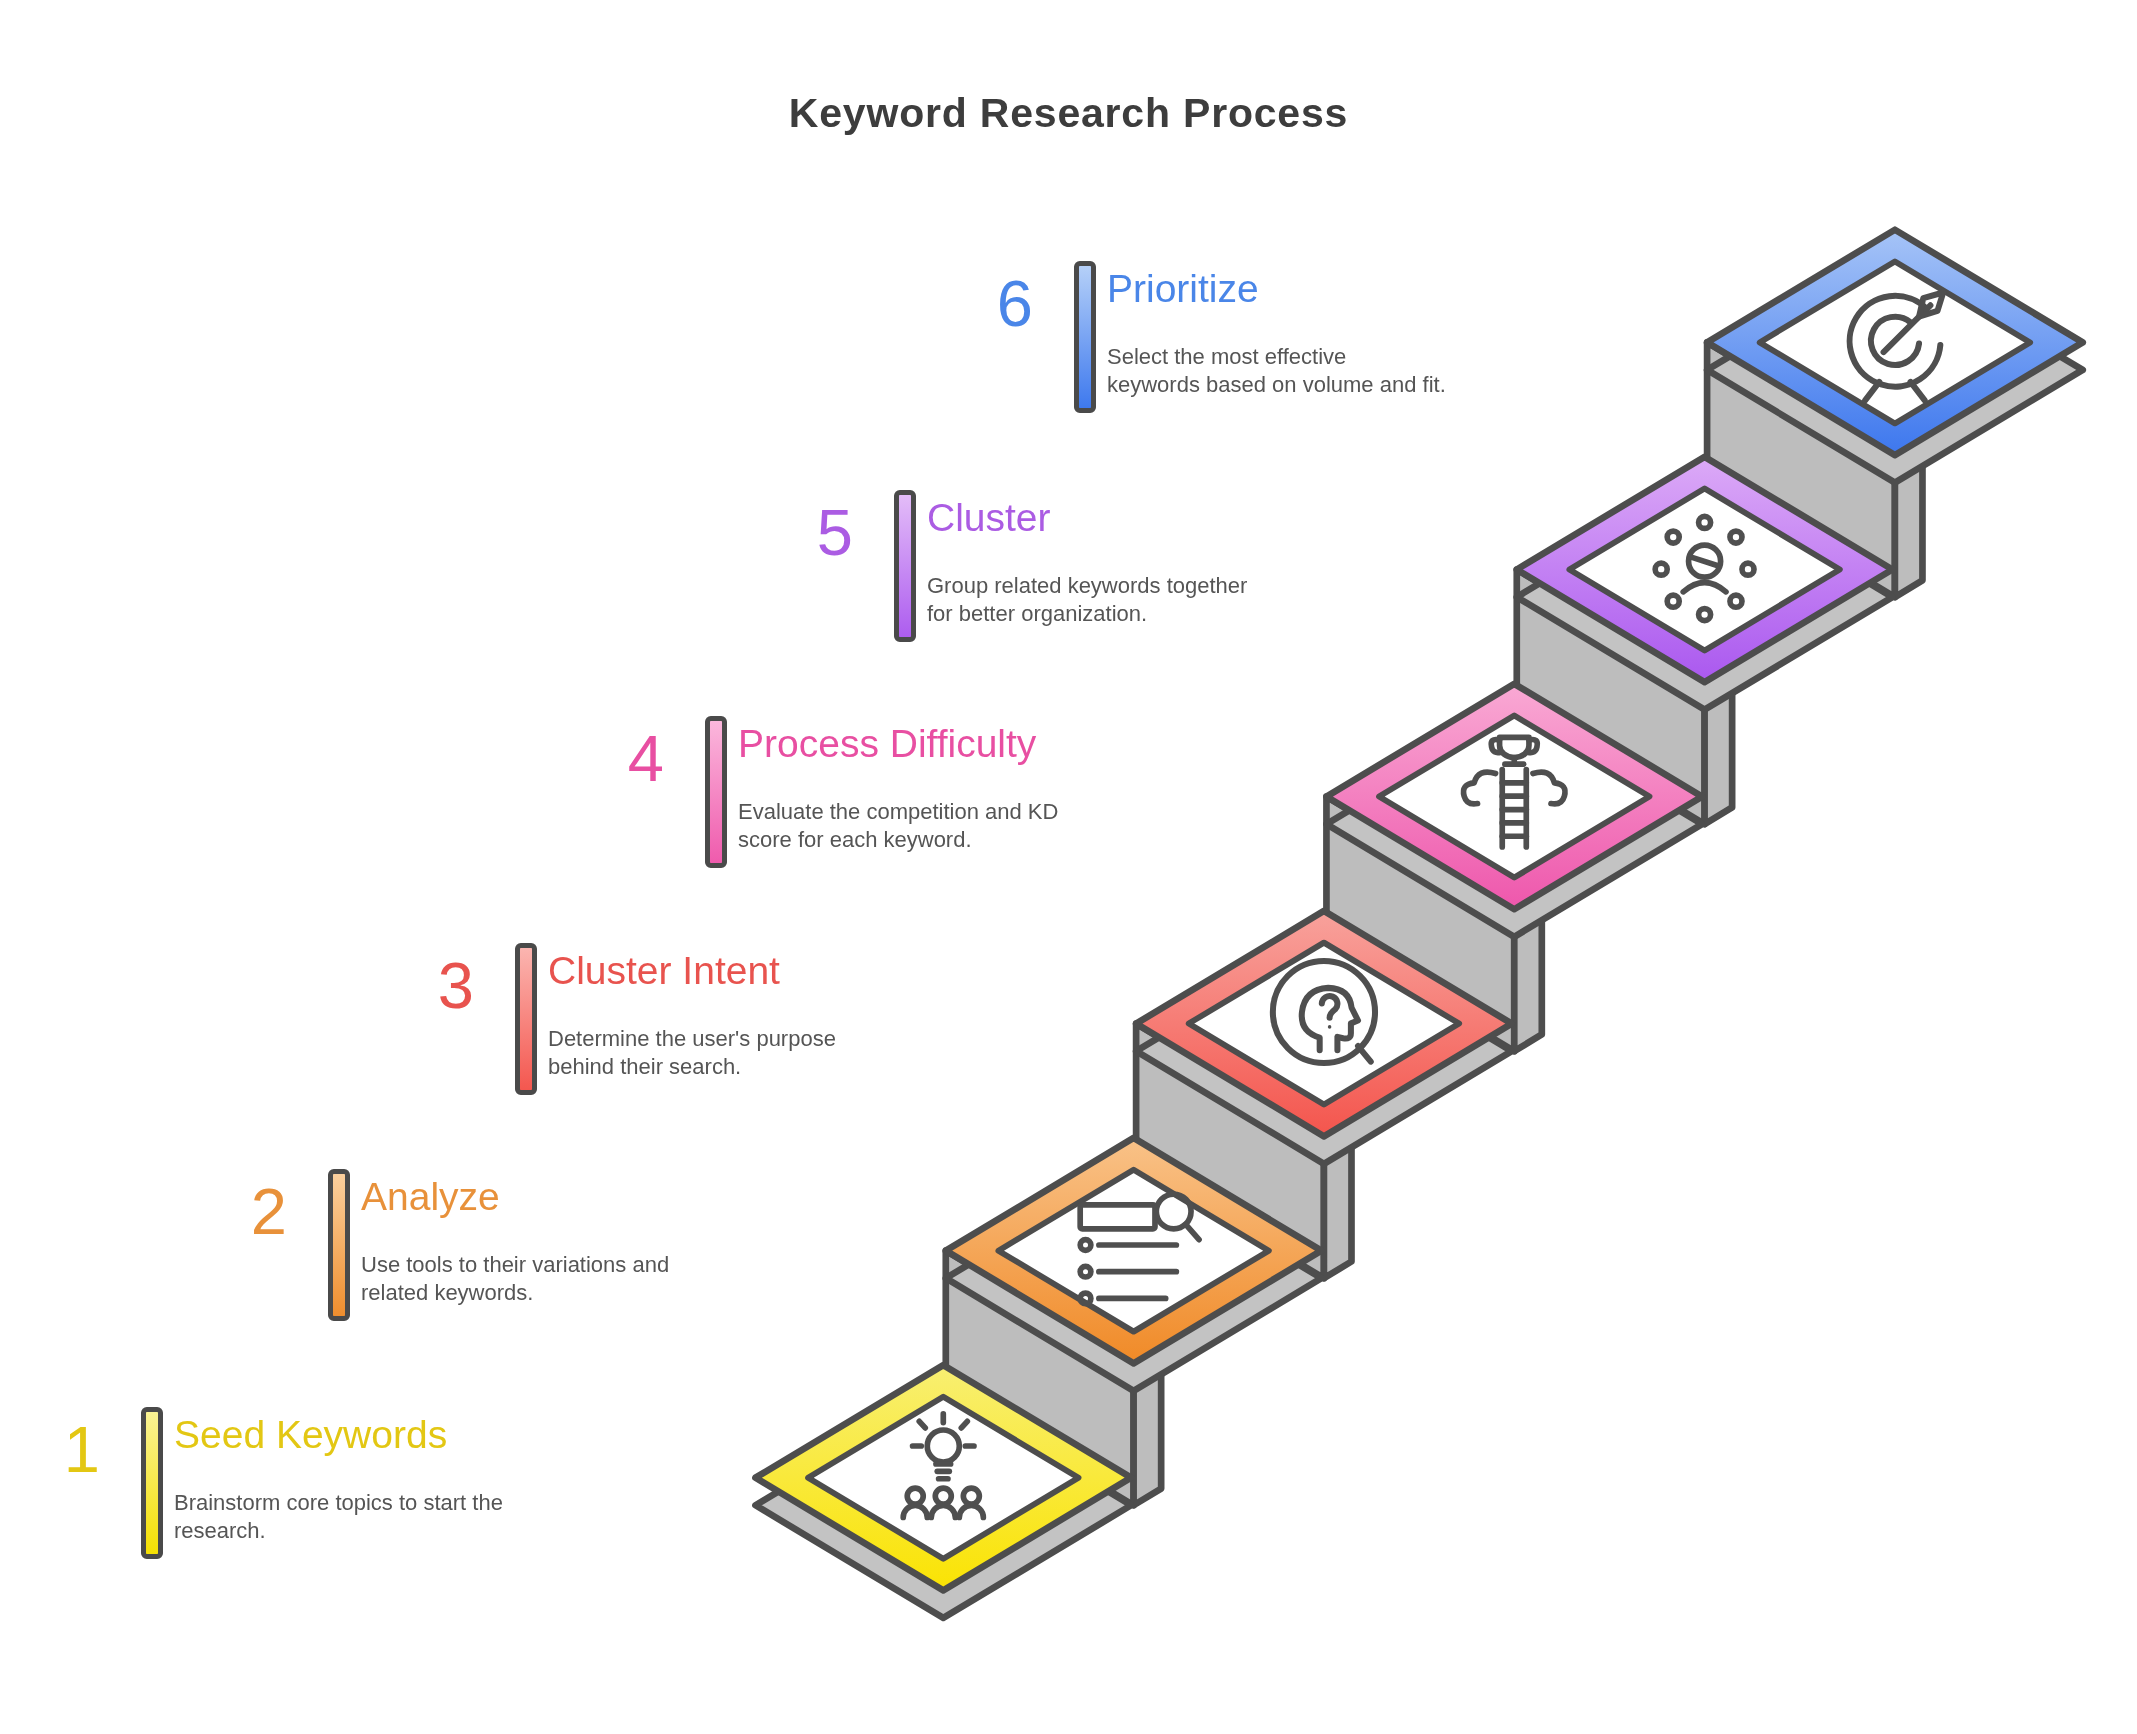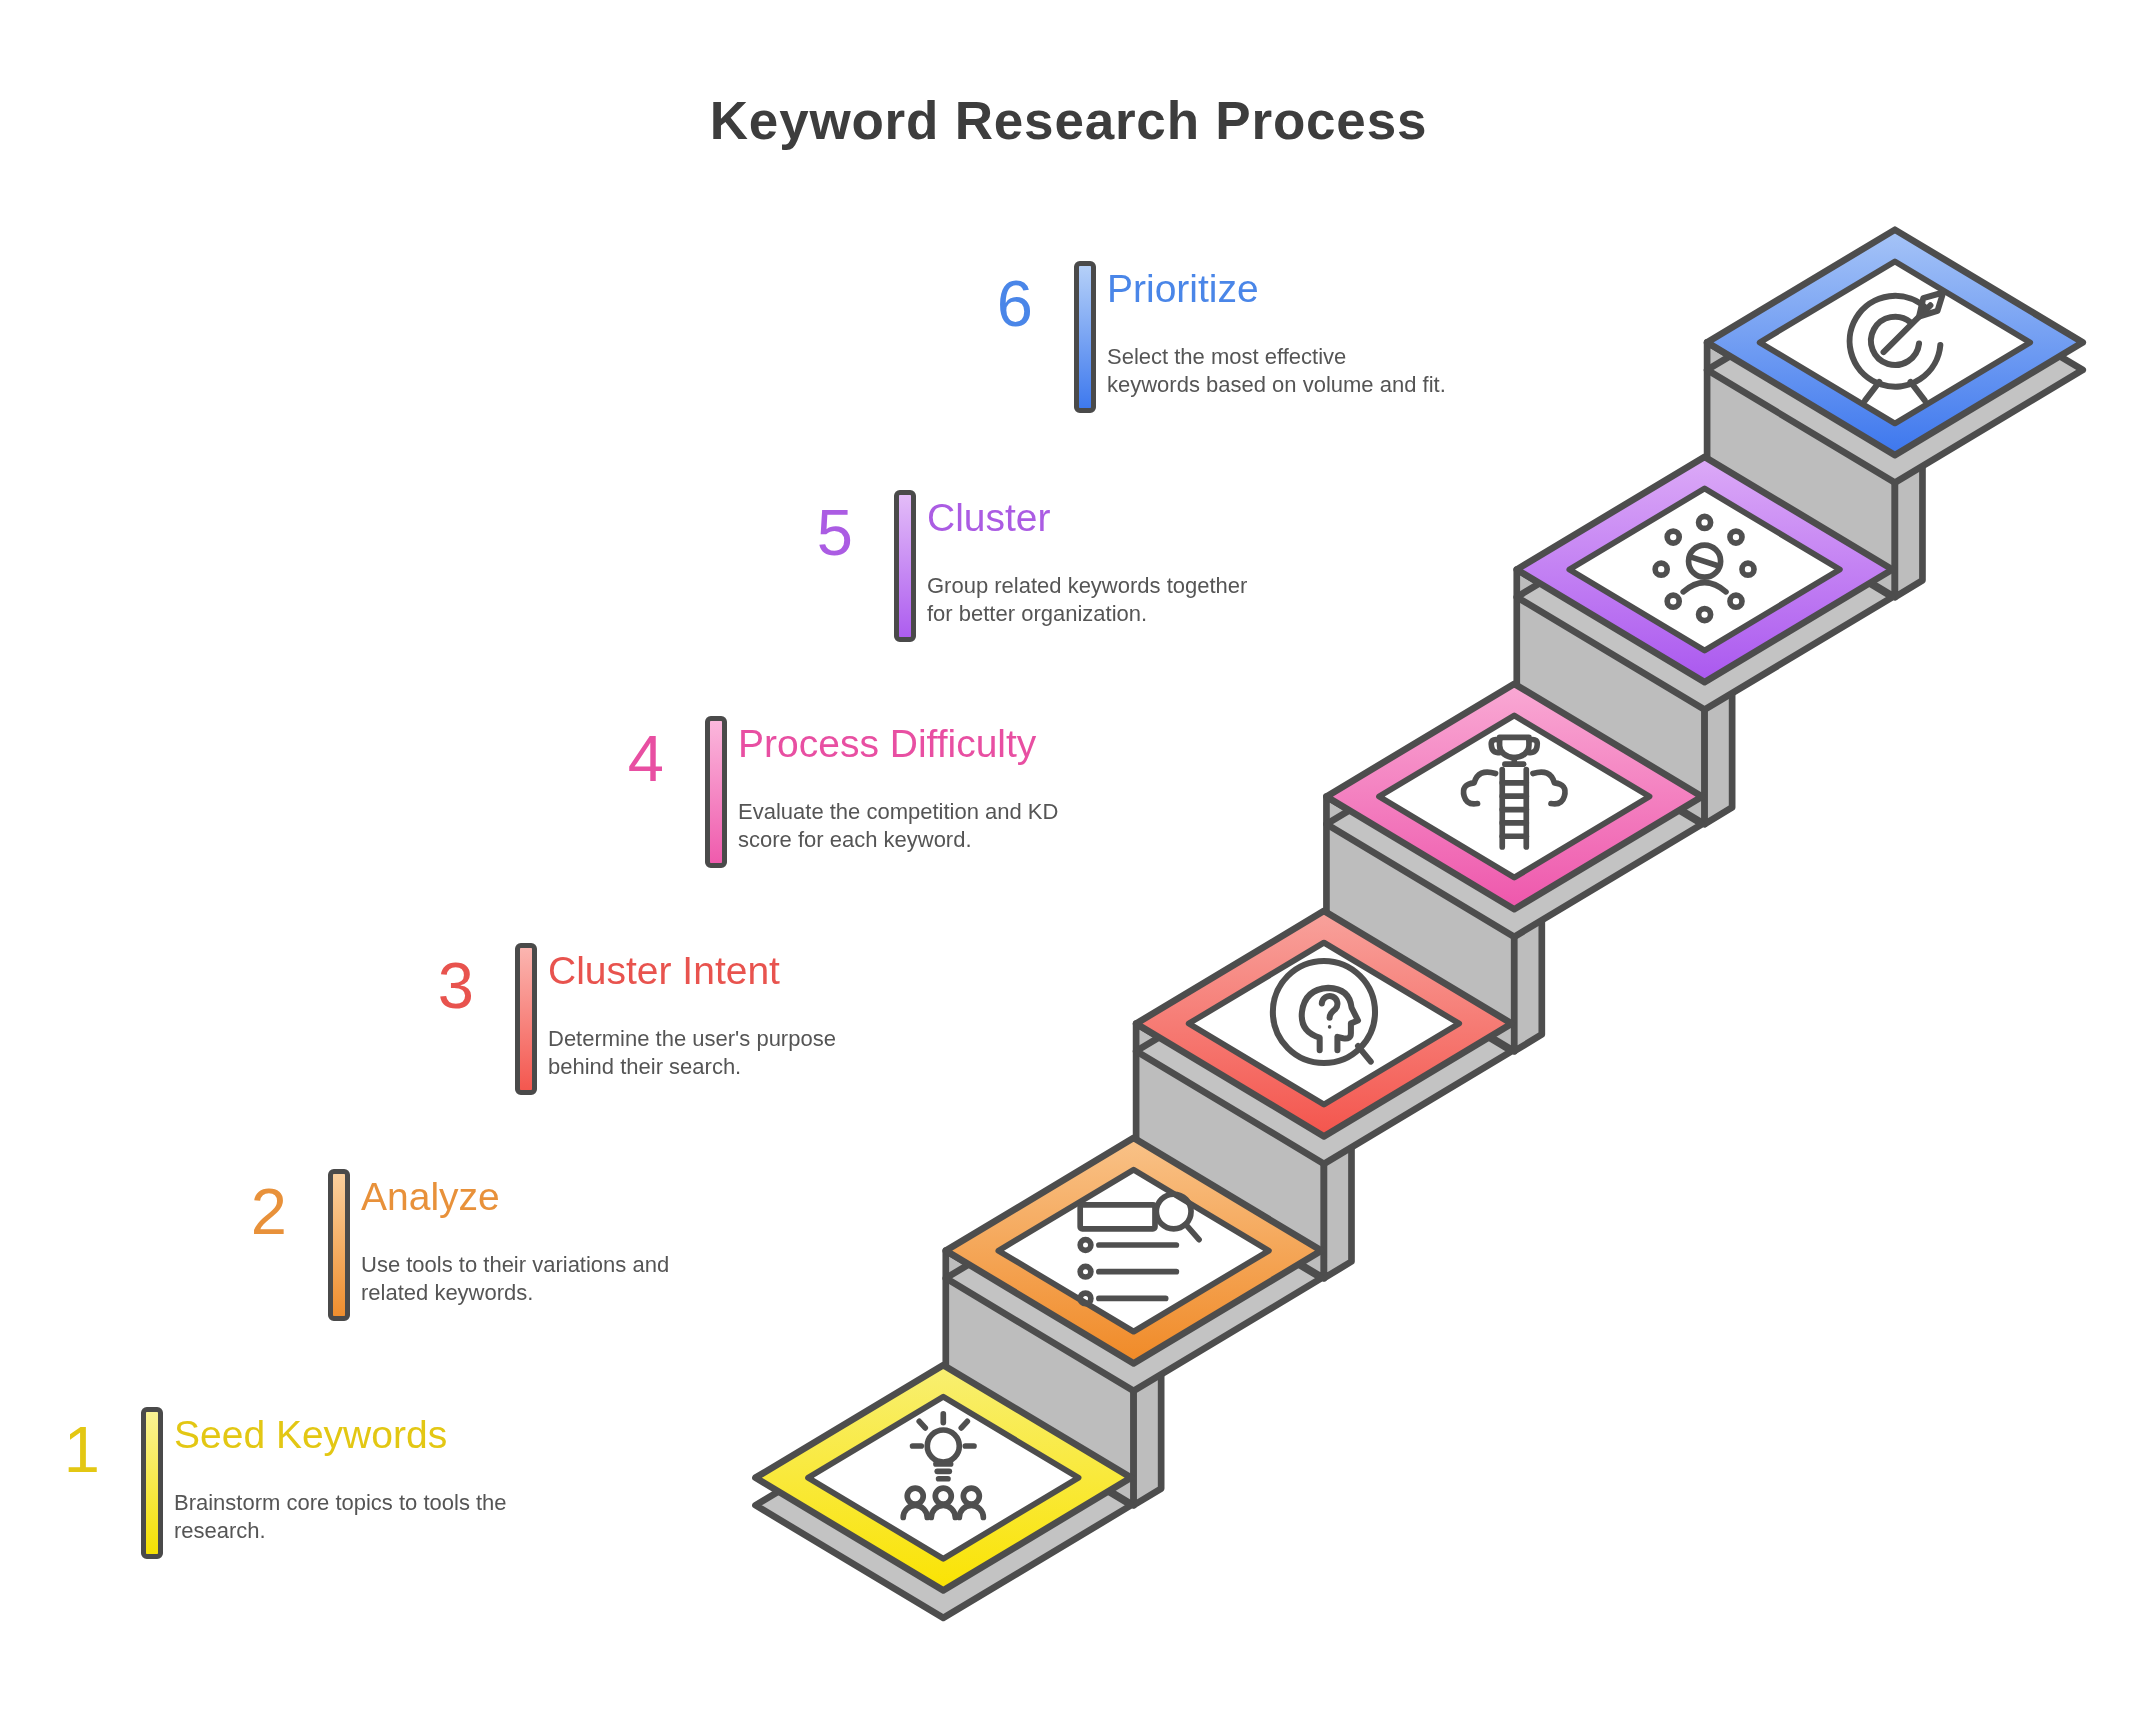--- a/index.html
+++ b/index.html
@@ -1,19 +1,19 @@
 <!DOCTYPE html>
 <html style="font-size:13.4px"><head>
 <meta charset="utf-8">
 <style>
   html,body{margin:0;padding:0;background:#ffffff;}
   .canvas{position:relative;width:2137px;height:1735px;background:#ffffff;overflow:hidden;
           font-family:"Liberation Sans",sans-serif;}
   .page-title{position:absolute;top:90px;left:0;width:2137px;text-align:center;
-              font-size:53px;font-weight:700;color:#3d3d3d;letter-spacing:0.8px;}
+              font-size:41px;font-weight:700;color:#3d3d3d;letter-spacing:0.8px;}
   .stairs-svg{position:absolute;left:0;top:0;}
   .step{position:absolute;}
   .bar{width:11.7px;height:142px;border:5px solid #4a4a4a;border-radius:5.8px;}
   .num{position:absolute;left:-154px;top:10px;width:113px;text-align:right;
        font-size:65px;font-weight:400;line-height:1;}
   .stitle{position:absolute;left:33px;top:6.7px;font-size:39px;font-weight:400;
           line-height:1.1;white-space:nowrap;}
   .sdesc{position:absolute;left:33px;top:82px;width:534px;font-size:22px;color:#555555;
          line-height:1.27;white-space:pre-line;}
   .s1{left:141px;top:1407px;} .s1 .num,.s1 .stitle{color:#e3c713;}
@@ -185,21 +185,21 @@
         <path d="M -18,62 a 18,18 0 0 1 36,0"></path>
         <path d="M 24,62 a 18,18 0 0 1 36,0"></path>
       </g>
     </g>
   </svg>
 
   <div class="step s1">
     <div class="num">1</div>
     <div class="bar"></div>
     <div class="stitle">Seed Keywords</div>
-    <div class="sdesc">Brainstorm core topics to tools the
+    <div class="sdesc">Brainstorm core topics to start the
 research.</div>
   </div>
 
   <div class="step s2">
     <div class="num">2</div>
     <div class="bar"></div>
     <div class="stitle">Analyze</div>
     <div class="sdesc">Use tools to their variations and
 related keywords.</div>
   </div>

